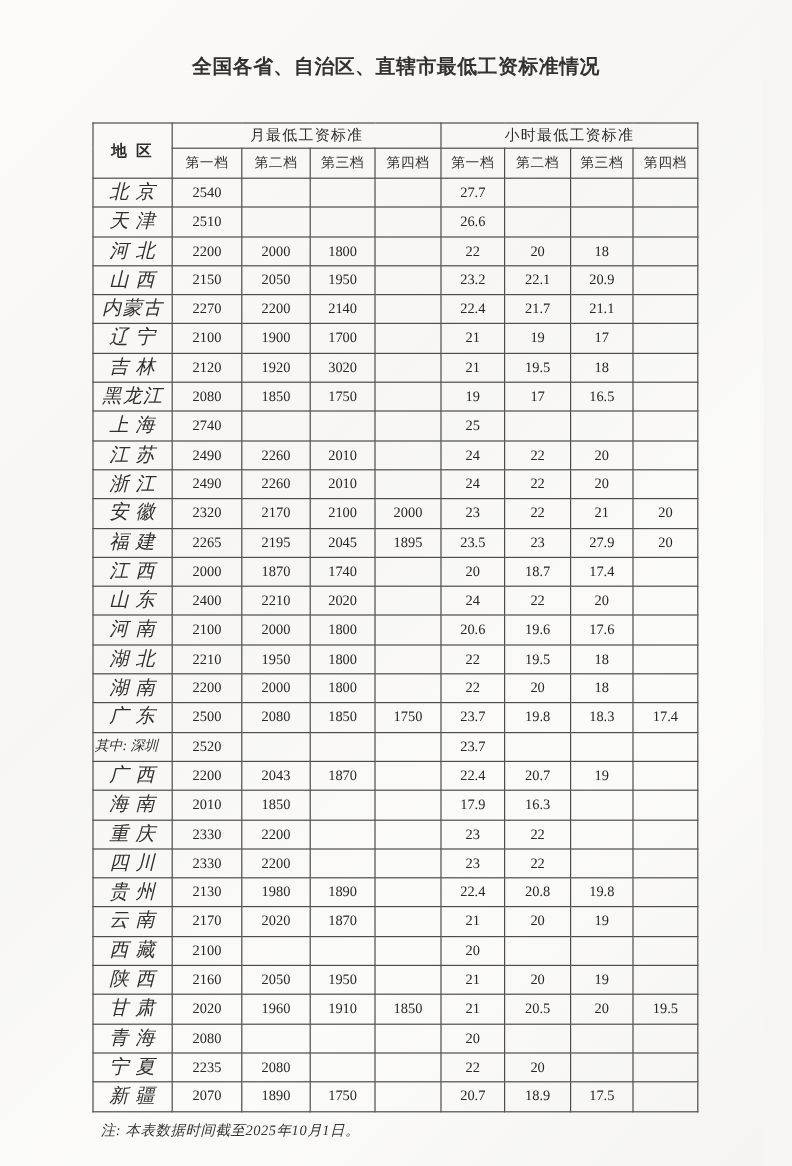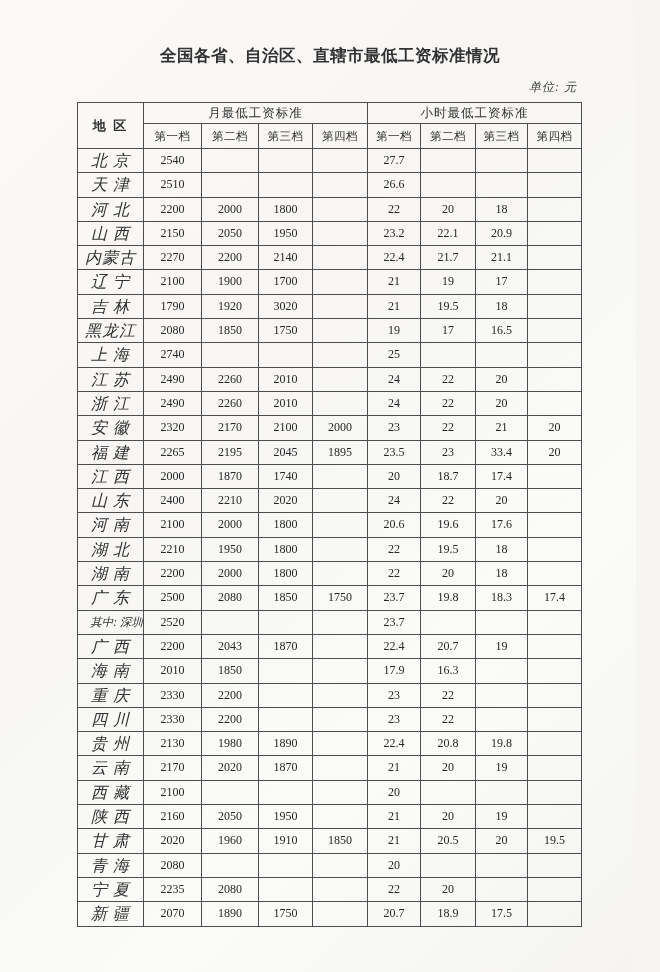--- a/index.html
+++ b/index.html
@@ -90,21 +90,21 @@
     line-height: 23.3px;
     font-size: 12px;
   }
   .wage-table td.region {
     font-style: italic;
     font-size: 16px;
     letter-spacing: 1px;
     color: #303030;
   }
   .wage-table td.region.sub {
-    text-align: right;
+    text-align: left;
     padding-left: 1px;
     letter-spacing: 0;
     font-size: 11.5px;
   }
   .wage-table td.val {
     color: #262626;
   }
   .note {
     position: absolute;
     top: 934px;
@@ -115,21 +115,20 @@
     letter-spacing: 0.5px;
   }
 </style>
 </head>
 <body>
 
 <div class="page">
 
   <h1 class="title">全国各省、自治区、直辖市最低工资标准情况</h1>
 
-  <div class="unit">单位: 元</div>
 
   <table class="wage-table">
     <colgroup>
       <col style="width:66px">
       <col style="width:58px">
       <col style="width:57px">
       <col style="width:54px">
       <col style="width:55px">
       <col style="width:53px">
       <col style="width:55px">
@@ -215,21 +214,21 @@
           <td class="val">1900</td>
           <td class="val">1700</td>
           <td class="val"></td>
           <td class="val">21</td>
           <td class="val">19</td>
           <td class="val">17</td>
           <td class="val"></td>
         </tr>
         <tr>
           <td class="region">吉 林</td>
-          <td class="val">1790</td>
+          <td class="val">2120</td>
           <td class="val">1920</td>
           <td class="val">3020</td>
           <td class="val"></td>
           <td class="val">21</td>
           <td class="val">19.5</td>
           <td class="val">18</td>
           <td class="val"></td>
         </tr>
         <tr>
           <td class="region">黑龙江</td>
@@ -287,21 +286,21 @@
           <td class="val">20</td>
         </tr>
         <tr>
           <td class="region">福 建</td>
           <td class="val">2265</td>
           <td class="val">2195</td>
           <td class="val">2045</td>
           <td class="val">1895</td>
           <td class="val">23.5</td>
           <td class="val">23</td>
-          <td class="val">33.4</td>
+          <td class="val">27.9</td>
           <td class="val">20</td>
         </tr>
         <tr>
           <td class="region">江 西</td>
           <td class="val">2000</td>
           <td class="val">1870</td>
           <td class="val">1740</td>
           <td class="val"></td>
           <td class="val">20</td>
           <td class="val">18.7</td>
@@ -502,14 +501,15 @@
           <td class="val">1750</td>
           <td class="val"></td>
           <td class="val">20.7</td>
           <td class="val">18.9</td>
           <td class="val">17.5</td>
           <td class="val"></td>
         </tr>
       </tbody>
   </table>
 
+  <div class="note">注: 本表数据时间截至2025年10月1日。</div>
 
 </div>
 
 </body></html>

